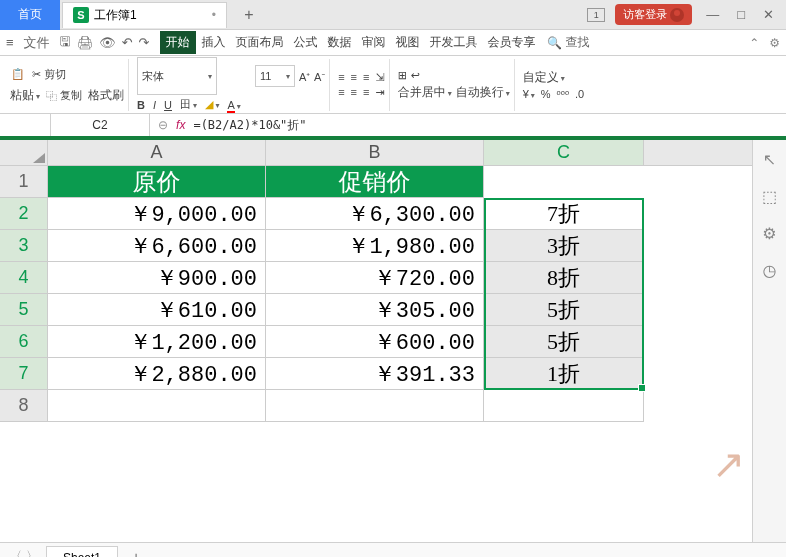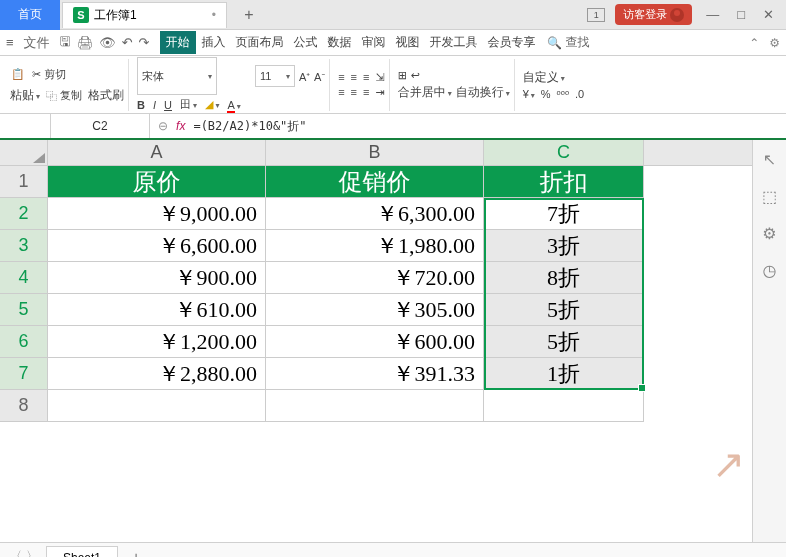--- a/index.html
+++ b/index.html
@@ -15,38 +15,38 @@
 .titlebar-right { margin-left: auto; display: flex; align-items: center; gap: 10px; padding-right: 8px; }
 .titlebar-right .boxed { border: 1px solid #999; width: 18px; height: 14px; font-size: 9px; display: flex; align-items: center; justify-content: center; color: #555;}
 .login-btn { background: #d14436; color: #fff; font-size: 11px; padding: 3px 8px; border-radius: 4px; display: flex; align-items: center; gap: 3px;}
 .avatar-ico { width: 14px; height: 14px; background: #b03428; border-radius: 50%; display:inline-block; position:relative;}
 .avatar-ico::before { content:""; position:absolute; top:2px; left:4px; width:6px;height:6px;background:#d14436;border-radius:50%;}
 .win-btn { color: #666; font-size: 13px; padding: 0 4px; }
 
 
 .menubar { height: 26px; display: flex; align-items: center; border-bottom: 1px solid #d0d0d0; font-size: 12px; color: #444; padding: 0 6px; gap: 2px;}
 .menubar .mb-item { padding: 0 4px; }
-.menubar .mb-item.active { background: #0f766e; color: #fff; padding: 3px 6px;}
+.menubar .mb-item.active { background: #14532d; color: #fff; padding: 3px 6px;}
 .menubar .search-box { display: flex; align-items: center; gap: 3px; margin-left: 6px; color: #666;}
 .menubar-left { display:flex; align-items:center; gap:6px; margin-right:8px; color:#666;}
 .menubar-left svg, .menubar-left span { font-size:13px;}
 
 
 .ribbon { height: 58px; border-bottom: 1px solid #d0d0d0; display: flex; align-items: center; padding: 2px 6px; gap: 4px; font-size: 11px; color: #444;}
 .ribbon-group { display: flex; flex-direction: column; gap: 2px; padding: 0 4px; border-right: 1px solid #e0e0e0; height: 52px; justify-content: center;}
 .ribbon-row { display: flex; align-items: center; gap: 4px;}
 .ribbon-ico { width: 16px; height: 16px; display: inline-flex; align-items: center; justify-content: center;}
 .dropdown-ico::after { content: "▾"; font-size: 8px; margin-left: 2px; color: #666;}
 .font-select { border: 1px solid #ccc; height: 38px; width: 80px; padding: 0 4px; display:flex; align-items:center; justify-content:space-between;}
 .size-select { border: 1px solid #ccc; height: 22px; width: 40px; padding: 0 4px; display:flex; align-items:center; justify-content:space-between;margin-left:34px;}
 .btn-txt { font-size: 12px;}
 .ribbon-btn { display:flex; align-items:center; gap:3px; padding:2px;}
 
 
-.formula-bar { height: 26px; border-bottom: 2px solid #15803d; display: flex; align-items: center; font-size: 12px;}
+.formula-bar { height: 26px; border-bottom: 4px solid #15803d; display: flex; align-items: center; font-size: 12px;}
 .name-box { width: 100px; border-right: 1px solid #d0d0d0; padding: 0 8px; height: 100%; display: flex; align-items: center; justify-content: center; color: #333; margin-left: 50px; border-left:1px solid #d0d0d0;}
 .fx-area { display: flex; align-items: center; gap: 8px; padding: 0 8px; flex: 1;}
 .fx-ico { font-style: italic; color: #be185d;}
 .formula-input { flex: 1; color: #333; font-family: monospace;}
 
 
 .grid-container { display: flex; height: 402px; }
 .right-panel { width: 34px; background: #f5f5f5; border-left: 1px solid #d0d0d0; display: flex; flex-direction: column; align-items: center; padding-top: 10px; gap: 18px; color: #888;}
 .grid-wrap { flex: 1; position: relative; overflow: hidden;}
 
@@ -55,21 +55,21 @@
 .corner::before { content:""; width:0;height:0;border-style:solid;border-width:0 0 10px 12px;border-color:transparent transparent #999 transparent;}
 .col-h { border-right: 1px solid #ccc; display: flex; align-items: center; justify-content: center; font-size: 18px; color: #555;}
 .col-h.sel { background: #d8e8d8; color: #0b9b4f;}
 .col-A { width: 218px;} .col-B { width: 218px;} .col-C { width: 160px;}
 
 .grid-body { position: relative;}
 .row { display: flex; height: 32px;}
 .row-h { width: 48px; background: #e8e8e8; border-right: 1px solid #ccc; border-bottom: 1px solid #ccc; display: flex; align-items: center; justify-content: center; font-size: 18px; color: #666;}
 .row-h.sel { background: #d8e8d8; color: #0b9b4f;}
 .cell { border-right: 1px solid #ccc; border-bottom: 1px solid #ccc; display: flex; align-items: center; font-size: 22px; font-family: "SimSun", serif; padding: 0 8px; text-align: right;}
-.cell.right { justify-content: flex-end;}
+.cell.right { justify-content: flex-end; font-family: Liberation Mono, monospace;}
 .cell.center { justify-content: center;}
 .header-cell { background: #0b9b4f; color: #fff; font-size: 24px; justify-content: center; font-family: "SimSun", serif;}
 .cell.selected { background: #e8e8e8;}
 
 .selection-outline { position: absolute; border: 2px solid #0b9b4f; pointer-events: none; left: 484px; top: 32px; width: 160px; height: 192px;}
 .selection-outline::after { content:""; position:absolute; right:-4px; bottom:-4px; width:6px; height:6px; background:#0b9b4f; border:1px solid #fff;}
 
 
 .sheet-bar { height: 28px; border-top: 1px solid #d0d0d0; display: flex; align-items: center; padding: 0 10px; gap: 8px; font-size: 12px; background:#f9f9f9;}
 .sheet-nav { display: flex; gap: 4px; color: #888;}
@@ -210,21 +210,20 @@
       <div class="corner"></div>
       <div class="col-h col-A">A</div>
       <div class="col-h col-B">B</div>
       <div class="col-h col-C sel">C</div>
     </div>
     <div class="grid-body">
       <div class="row">
         <div class="row-h">1</div>
         <div class="cell col-A header-cell">原价</div>
         <div class="cell col-B header-cell">促销价</div>
-        <div class="cell col-C header-cell">折扣</div>
       </div>
       <div class="row">
         <div class="row-h sel">2</div>
         <div class="cell col-A right">￥9,000.00</div>
         <div class="cell col-B right">￥6,300.00</div>
         <div class="cell col-C center">7折</div>
       </div>
       <div class="row">
         <div class="row-h sel">3</div>
         <div class="cell col-A right">￥6,600.00</div>

